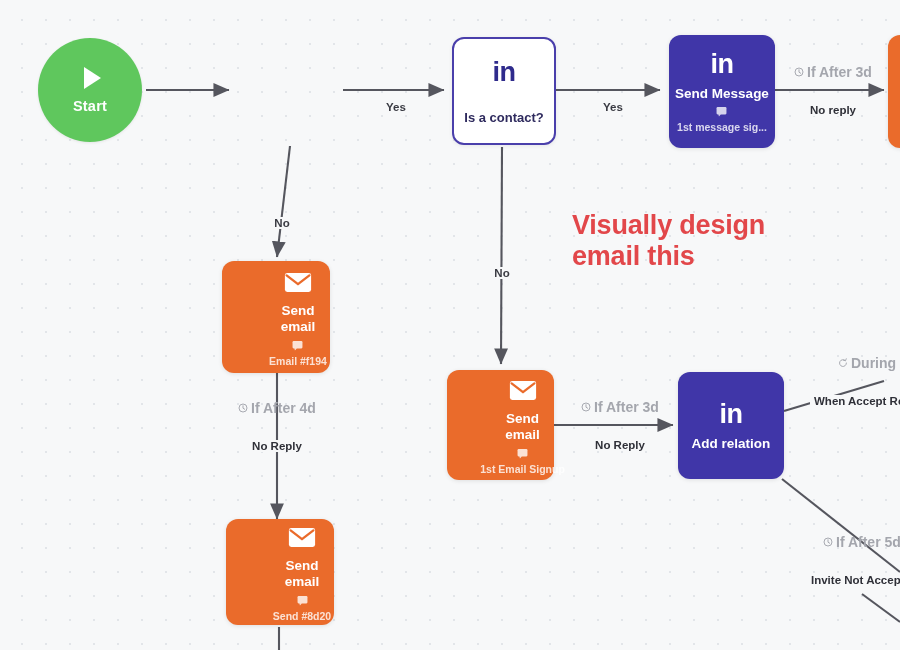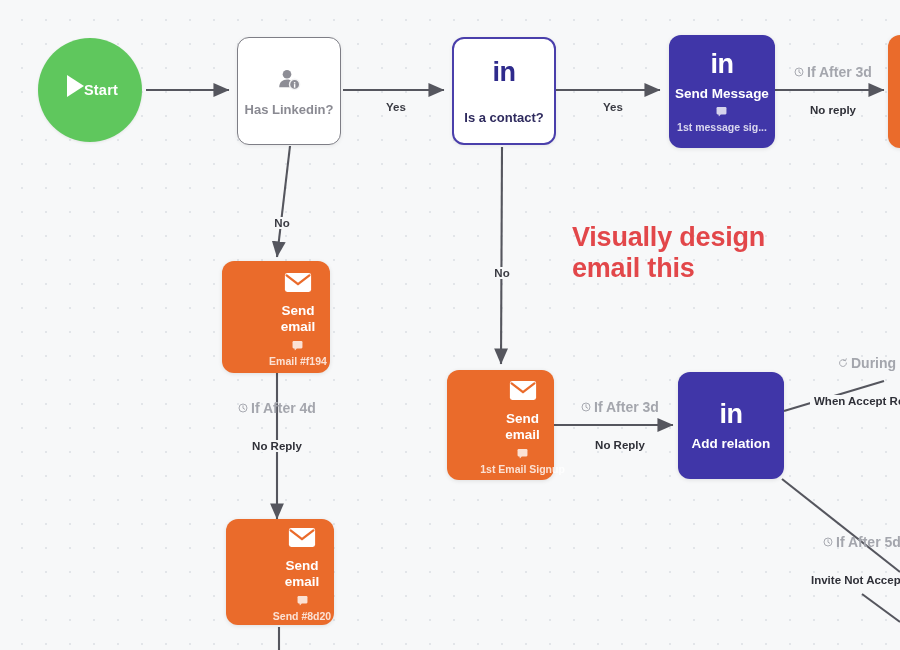--- a/index.html
+++ b/index.html
@@ -16,21 +16,21 @@
     background-size:24px 24px;
     background-position:10px 8px;
   }
   #edges{position:absolute;left:0;top:0;width:900px;height:650px;}
   .node{position:absolute;box-sizing:border-box;}
 
   
   .start-node{
     width:104px;height:104px;border-radius:50%;
     background:#5fc75d;
-    display:flex;align-items:center;justify-content:center;
+    display:flex;flex-direction:column;align-items:center;justify-content:center;
     color:#ffffff;
     box-shadow:0 1px 3px rgba(0,0,0,.08);
   }
   .start-node .play{
     width:0;height:0;
     border-left:17px solid #ffffff;
     border-top:11px solid transparent;
     border-bottom:11px solid transparent;
     margin-bottom:9px;margin-left:5px;
   }
@@ -128,32 +128,20 @@
 
       <path d="M862,594 L900,622"></path>
     </g>
   </svg>
 
   <div class="node start-node" style="left:38px;top:38px;">
     <div class="play"></div>
     <div class="lbl">Start</div>
   </div>
 
-  <div class="node card-white" style="left:237px;top:37px;">
-    <div class="icon-wrap">
-      <svg width="26" height="24" viewBox="0 0 26 24" aria-hidden="true">
-        <circle cx="11" cy="6.2" r="4.3" fill="#8d8d95"></circle>
-        <path d="M3.2,19.2 C3.2,14.4 6.6,11.6 11,11.6 C13.1,11.6 14.9,12.2 16.3,13.3 L16.3,19.2 Z" fill="#8d8d95"></path>
-        <circle cx="18.6" cy="16.4" r="5.1" fill="#8d8d95" stroke="#f2f2f3" stroke-width="1.4"></circle>
-        <rect x="17.9" y="14.1" width="1.45" height="1.45" fill="#ffffff"></rect>
-        <rect x="17.9" y="16.1" width="1.45" height="3.6" fill="#ffffff"></rect>
-      </svg>
-    </div>
-    <div class="ttl muted">Has Linkedin?</div>
-  </div>
 
   <div class="node card-white purple" style="left:452px;top:37px;">
     <div class="icon-wrap">
       <span class="linkedin-in dark">in</span>
     </div>
     <div class="ttl">Is a contact?</div>
   </div>
 
   <div class="node card-fill purple" style="left:669px;top:35px;width:106px;height:113px;">
     <div class="icon-wrap">
@@ -293,18 +281,18 @@
     <div class="top" style="justify-content:flex-start;">
       <svg width="10" height="10" viewBox="0 0 12 12" aria-hidden="true">
         <circle cx="6" cy="6" r="4.8" fill="none" stroke="#a4a6ad" stroke-width="1.15"></circle>
         <path d="M6,3.3 L6,6.2 L8,7.5" fill="none" stroke="#a4a6ad" stroke-width="1.15" stroke-linecap="round"></path>
       </svg>
       <span>If After 5d</span>
     </div>
     <div class="main chip-bg" style="margin-left:-16px;">Invite Not Accepte</div>
   </div>
 
-  <div class="headline" style="left:572px;top:210px;width:320px;margin-top:12px;">
+  <div class="headline" style="left:572px;top:210px;width:320px;">
     <div>Visually design</div>
     <div>email this</div>
   </div>
 
 </div>
 
 </body></html>

